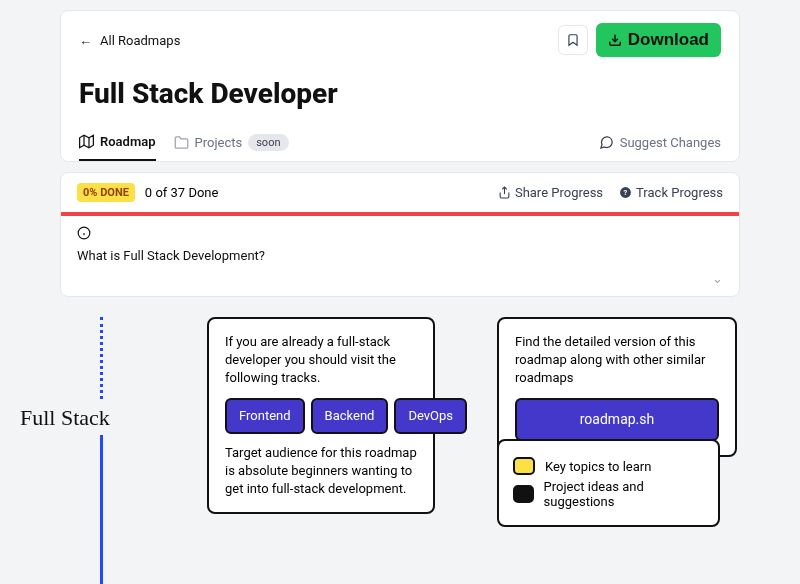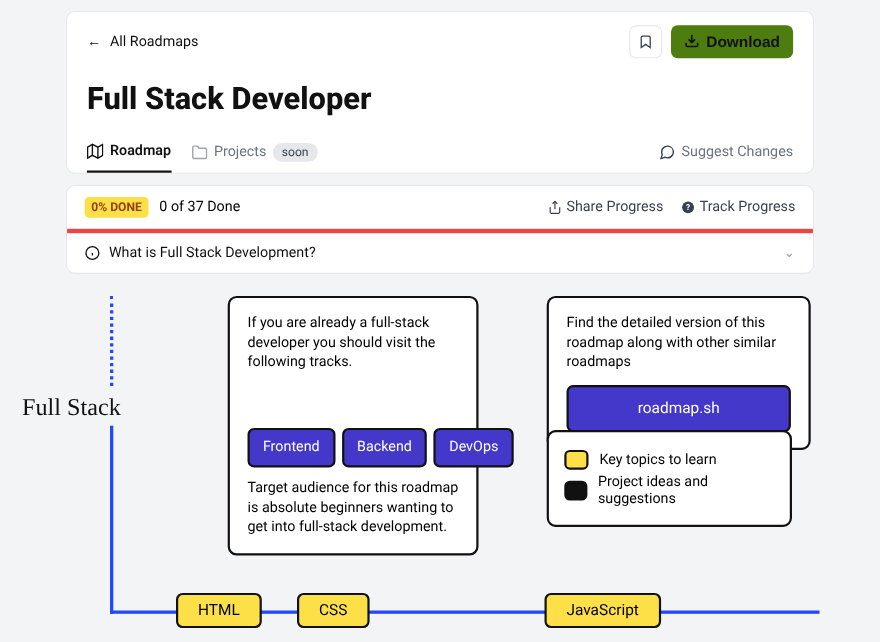--- a/index.html
+++ b/index.html
@@ -28,27 +28,27 @@
   .back-arrow { color: #111; }
   .spacer { flex: 1; }
   .icon-btn {
     width: 30px; height: 30px;
     border: 1px solid #e5e7eb;
     border-radius: 6px;
     background: #fff;
     display: flex; align-items: center; justify-content: center;
   }
   .yellow-btn {
-    background: #4d7c0f;
+    background: #22c55e;
     border: none;
     border-radius: 6px;
     padding: 7px 12px;
     font-weight: 600;
-    font-size: 14px;
-    display: flex; align-items: flex-start; gap: 6px;
+    font-size: 17px;
+    display: flex; align-items: center; gap: 6px;
     color: #111;
   }
   h1.title {
     font-size: 28px;
     font-weight: 800;
     margin-top: 20px;
     color: #111;
   }
   .subtitle {
     color: #6b7280;
@@ -103,25 +103,26 @@
     padding: 3px 6px;
     border-radius: 4px;
   }
   .progress-row .links {
     margin-left: auto;
     display: flex; gap: 16px;
     color: #374151;
   }
   .progress-row .links span { display: flex; align-items: center; gap: 4px; }
   .faq-row {
-    display: flex; align-items: center;
+    display: flex; align-items: flex-start;
     padding: 10px 16px;
     font-size: 13px;
     color: #111;
     gap: 8px;
+    flex-direction: column;
   }
   .chev { margin-left: auto; color: #9ca3af; }
 
   
   .diagram {
     position: relative;
     margin: 20px 0 0 0;
     height: 330px;
   }
   .fullstack-label {
@@ -160,21 +161,20 @@
   .info-box.tracks { left: 207px; top: 0; width: 228px; }
   .track-btns { display: flex; gap: 6px; margin: 10px 0; }
   .track-btn {
     background: #4338ca;
     color: #fff;
     border: 2px solid #111;
     border-radius: 6px;
     padding: 7px 12px;
     font-size: 13px;
     cursor: pointer;
-    margin-top: 39px;
   }
   .info-box.detail { left: 497px; top: 0; width: 240px; }
   .big-purple {
     display: block;
     background: #4338ca;
     color: #fff;
     text-align: center;
     border: 2px solid #111;
     border-radius: 6px;
     padding: 10px;

